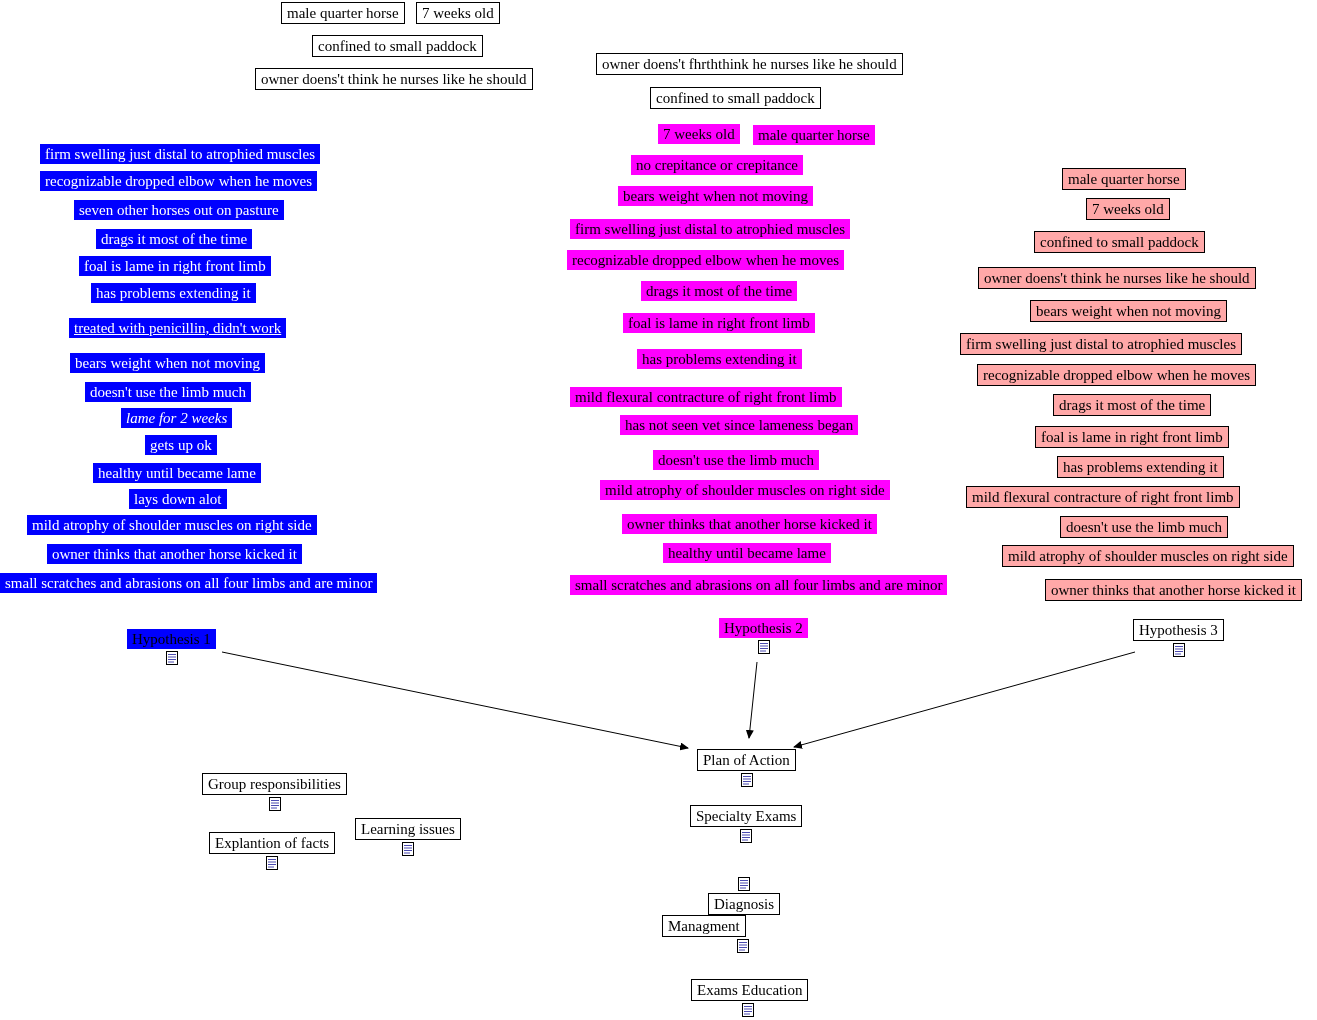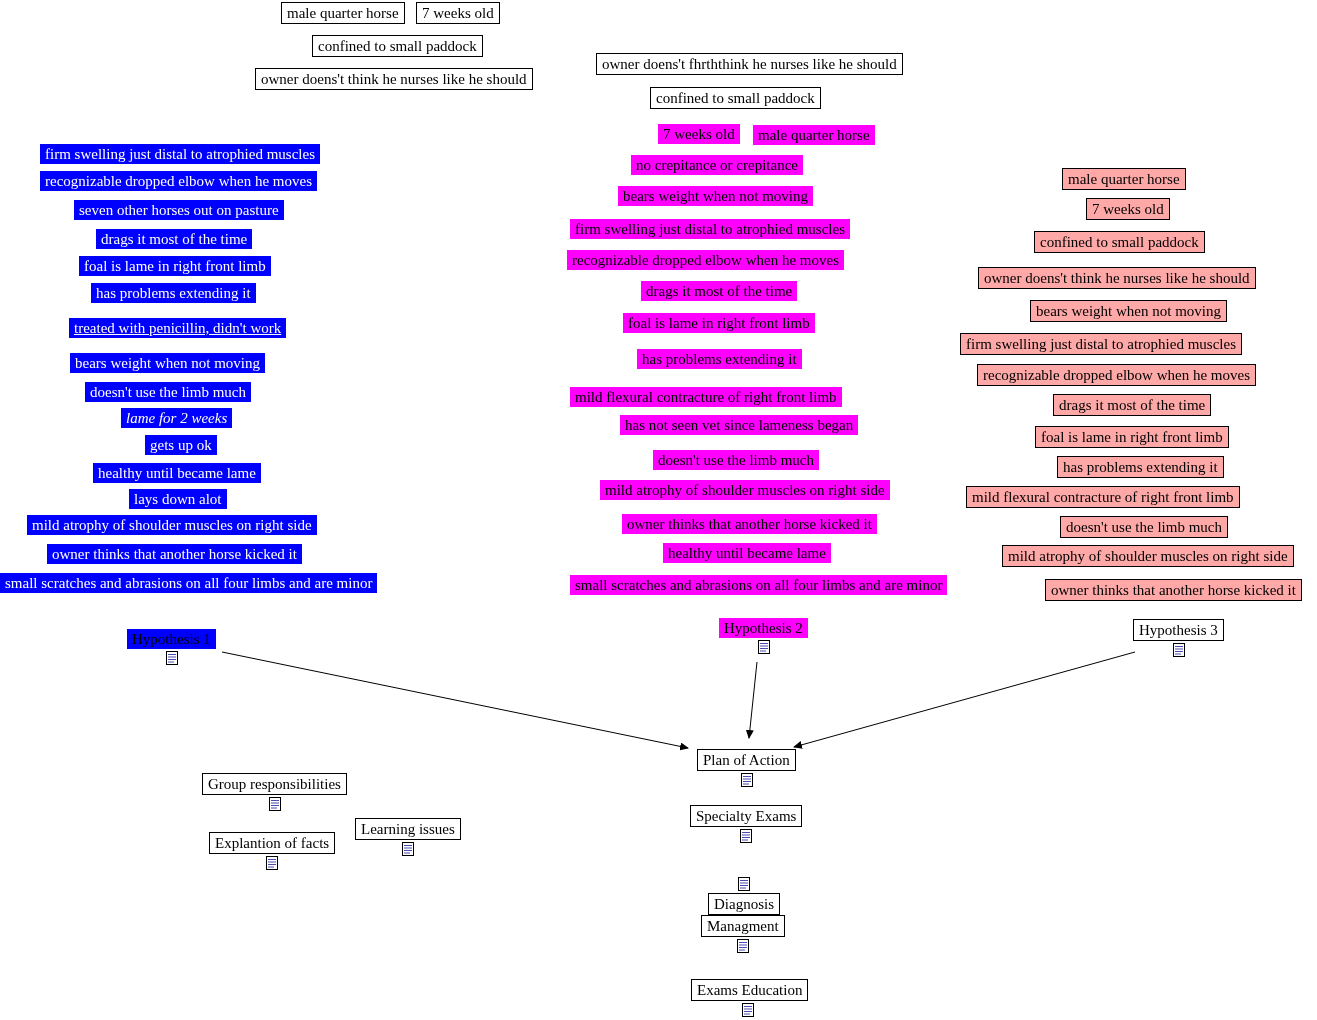--- a/index.html
+++ b/index.html
@@ -190,21 +190,21 @@
     <div class="node plain" style="left: 708px; top: 853px; margin-top: 40px;">Diagnosis</div>
     <div class="doc-icon" style="left: 738px; top: 877px;">
       <svg width="12" height="14" viewBox="0 0 12 14">
         <rect x="0.5" y="0.5" width="11" height="13" fill="#ffffff" stroke="#000000"></rect>
         <line x1="2" y1="3.5" x2="10" y2="3.5" stroke="#4a4ab0" stroke-width="1"></line>
         <line x1="2" y1="6" x2="10" y2="6" stroke="#4a4ab0" stroke-width="1"></line>
         <line x1="2" y1="8.5" x2="10" y2="8.5" stroke="#4a4ab0" stroke-width="1"></line>
         <line x1="2" y1="11" x2="8" y2="11" stroke="#4a4ab0" stroke-width="1"></line>
       </svg>
     </div>
-    <div class="node plain" style="left: 701px; top: 915px;">Managment</div>
+    <div class="node plain" style="left: 662px; top: 915px;">Managment</div>
     <div class="doc-icon" style="left: 737px; top: 939px;">
       <svg width="12" height="14" viewBox="0 0 12 14">
         <rect x="0.5" y="0.5" width="11" height="13" fill="#ffffff" stroke="#000000"></rect>
         <line x1="2" y1="3.5" x2="10" y2="3.5" stroke="#4a4ab0" stroke-width="1"></line>
         <line x1="2" y1="6" x2="10" y2="6" stroke="#4a4ab0" stroke-width="1"></line>
         <line x1="2" y1="8.5" x2="10" y2="8.5" stroke="#4a4ab0" stroke-width="1"></line>
         <line x1="2" y1="11" x2="8" y2="11" stroke="#4a4ab0" stroke-width="1"></line>
       </svg>
     </div>
     <div class="node plain" style="left: 691px; top: 979px;">Exams Education</div>

